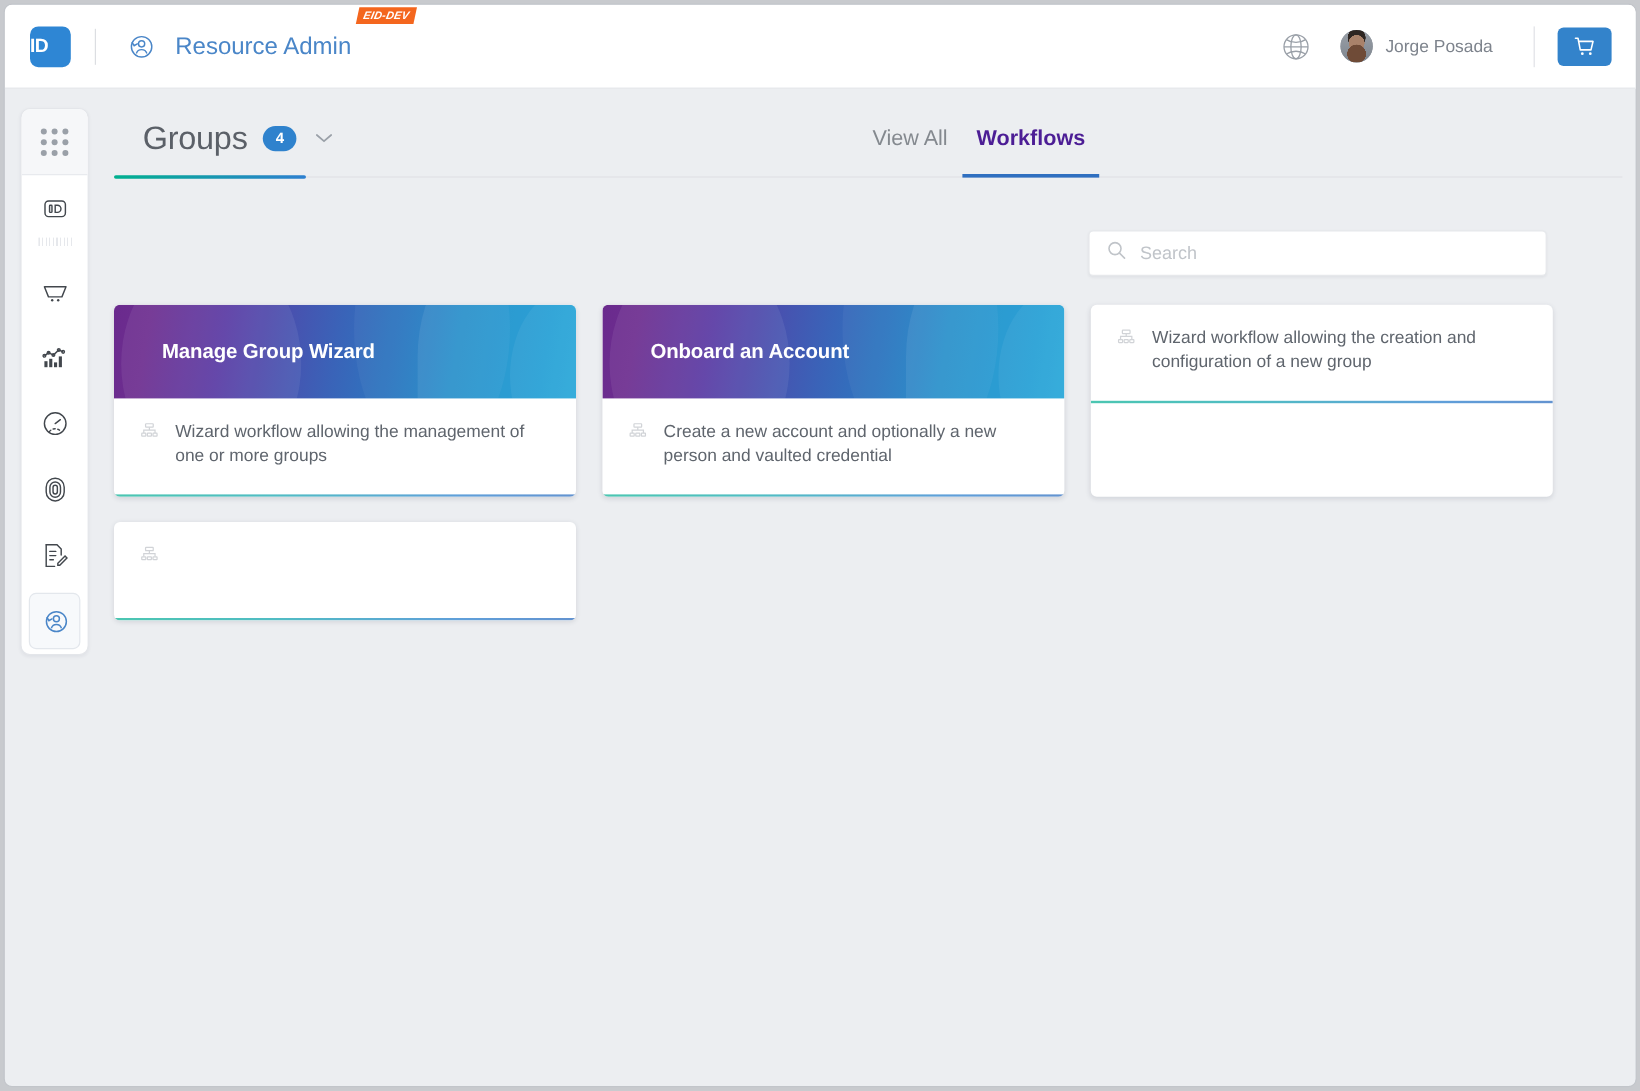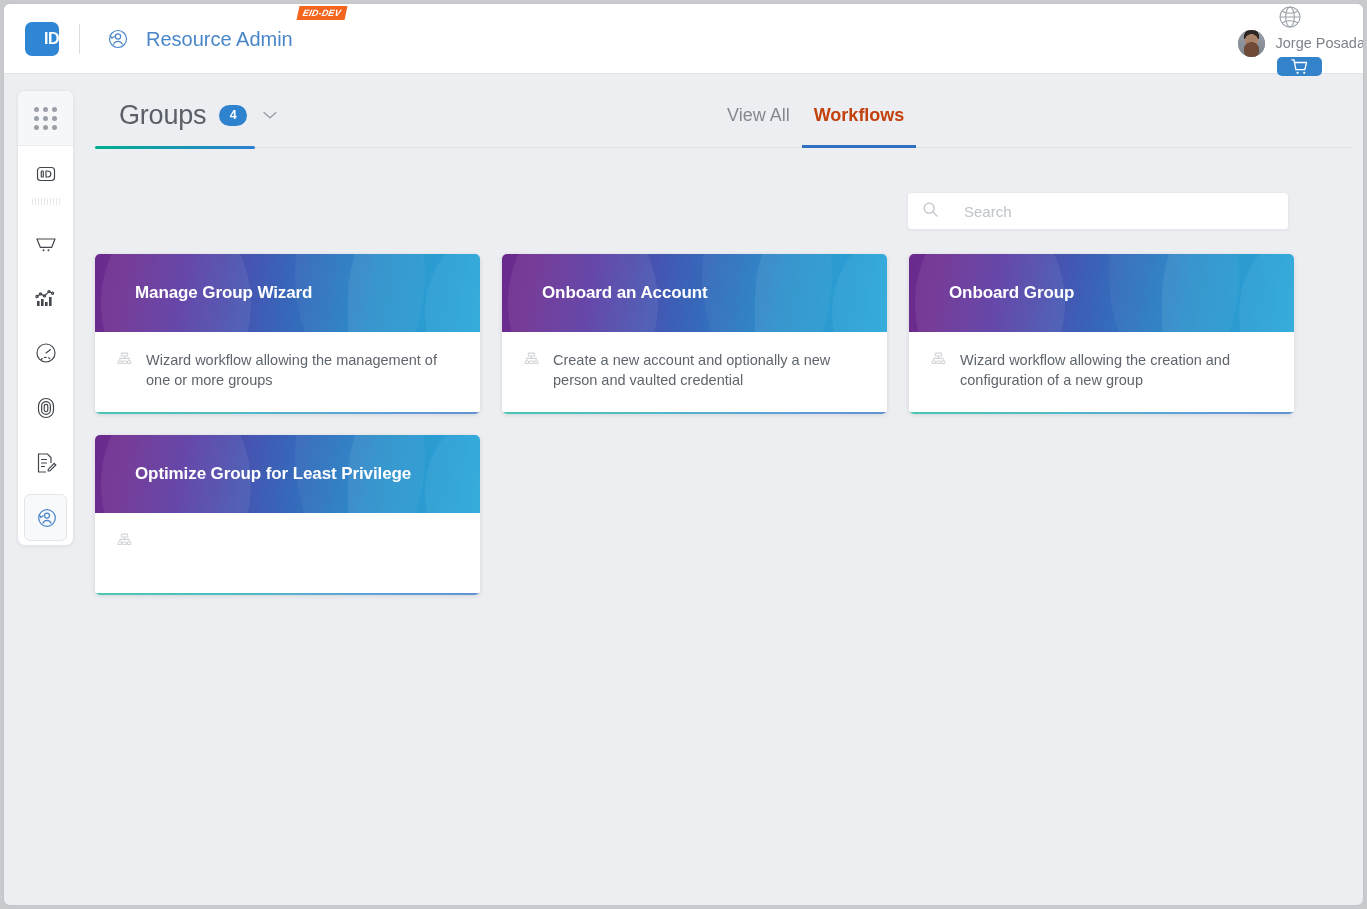--- a/index.html
+++ b/index.html
@@ -30,21 +30,21 @@
     border-bottom: 1px solid #e2e4e8;
     display: flex;
     align-items: center;
   }
 
   .logo-mark {
     margin-left: 21px;
     width: 34px; height: 34px;
     background: #2e86d4;
     border-radius: 7px;
-    display: flex; align-items: center; justify-content: flex-end;
+    display: flex; align-items: center; justify-content: flex-start;
   }
   .logo-mark .idtxt {
     color: #ffffff;
     font-size: 16px;
     font-weight: bold;
     letter-spacing: -0.5px;
     font-family: "Liberation Sans", sans-serif;
   }
 
   .topbar-divider {
@@ -85,21 +85,20 @@
     padding: 2px 5px 2px 5px;
     transform: skewX(-12deg);
     white-space: nowrap;
   }
 
   .topbar-right {
     margin-left: auto;
     display: flex;
     align-items: center;
     height: 70px;
-    flex-direction: column;
   }
   .globe-btn {
     width: 30px; height: 30px;
     display: flex; align-items: center; justify-content: center;
     margin-right: 22px;
   }
   .user-chip {
     display: flex; align-items: center;
   }
   .avatar {
@@ -252,21 +251,21 @@
   }
   .tab {
     font-size: 18px;
     color: #84898f;
     padding: 11px 12px 0 12px;
     cursor: pointer;
     position: relative;
     height: 54px;
   }
   .tab.active {
-    color: #c2410c;
+    color: #4c1d95;
     font-weight: bold;
   }
   .tab.active::after {
     content: "";
     position: absolute;
     left: 0; right: 0; bottom: 0;
     height: 3px;
     background: #2f6fc0;
   }
 
@@ -281,21 +280,21 @@
     box-shadow: 0 1px 2px rgba(30,40,60,0.05);
     display: flex;
     align-items: center;
     padding-left: 14px;
   }
   #search-box input {
     border: none;
     outline: none;
     font-size: 15px;
     color: #0c4a6e;
-    margin-left: 25px;
+    margin-left: 11px;
     width: 320px;
     background: transparent;
     font-family: "Liberation Sans", sans-serif;
   }
   #search-box input::placeholder { color: #c0c4c9; }
 
   
   #card-grid {
     position: absolute;
     left: 91px; top: 250px;
@@ -588,50 +587,36 @@
             <rect x="6.2" y="9.6" width="3.6" height="2.6" rx="0.4"></rect>
             <rect x="11.2" y="9.6" width="3.6" height="2.6" rx="0.4"></rect>
           </svg>
         </span>
         <span class="card-desc">Create a new account and optionally a new person and vaulted credential</span>
       </div>
       <div class="card-accent"></div>
     </div>
 
     <div class="wf-card">
-      <div class="card-banner">
-        <span class="blob b1"></span>
-          <span class="blob b2"></span>
-        <span class="blob b3"></span>
-          <span class="blob b4"></span>
-        <span class="card-title">Onboard Group</span>
-      </div>
       <div class="card-body">
         <span class="wf-icon">
           <svg width="15" height="15" viewBox="0 0 16 16" fill="none" stroke="#9aa0a8" stroke-width="1.1">
             <rect x="4.6" y="1.2" width="6.8" height="3" rx="0.5"></rect>
             <path d="M8 4.2v2.6M3 9.4V6.8h10v2.6"></path>
             <rect x="1.2" y="9.6" width="3.6" height="2.6" rx="0.4"></rect>
             <rect x="6.2" y="9.6" width="3.6" height="2.6" rx="0.4"></rect>
             <rect x="11.2" y="9.6" width="3.6" height="2.6" rx="0.4"></rect>
           </svg>
         </span>
         <span class="card-desc">Wizard workflow allowing the creation and configuration of a new group</span>
       </div>
       <div class="card-accent"></div>
     </div>
 
     <div class="wf-card">
-      <div class="card-banner">
-        <span class="blob b1"></span>
-          <span class="blob b2"></span>
-        <span class="blob b3"></span>
-          <span class="blob b4"></span>
-        <span class="card-title">Optimize Group for Least Privilege</span>
-      </div>
       <div class="card-body">
         <span class="wf-icon">
           <svg width="15" height="15" viewBox="0 0 16 16" fill="none" stroke="#9aa0a8" stroke-width="1.1">
             <rect x="4.6" y="1.2" width="6.8" height="3" rx="0.5"></rect>
             <path d="M8 4.2v2.6M3 9.4V6.8h10v2.6"></path>
             <rect x="1.2" y="9.6" width="3.6" height="2.6" rx="0.4"></rect>
             <rect x="6.2" y="9.6" width="3.6" height="2.6" rx="0.4"></rect>
             <rect x="11.2" y="9.6" width="3.6" height="2.6" rx="0.4"></rect>
           </svg>
         </span>

